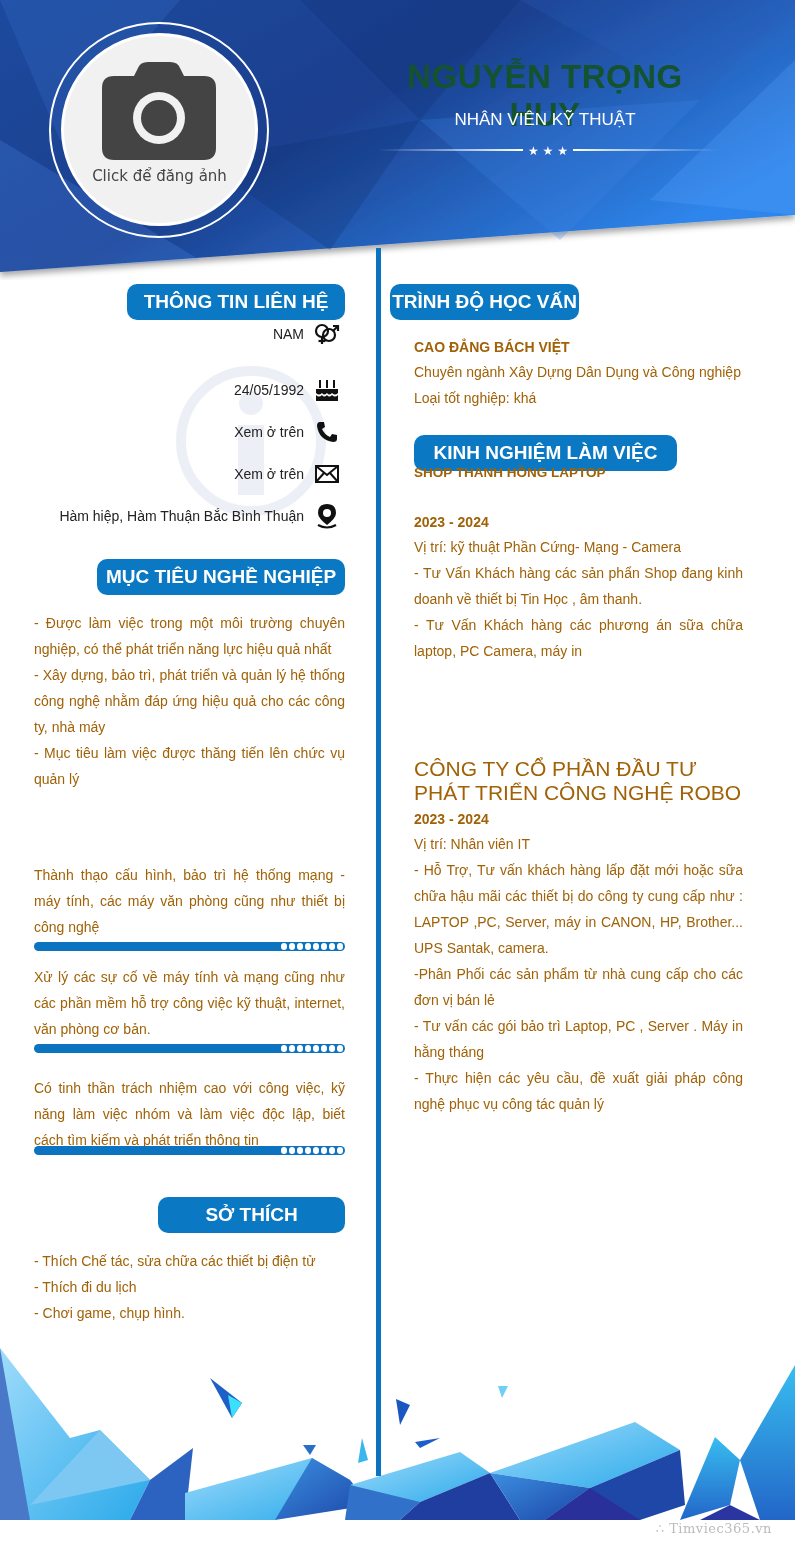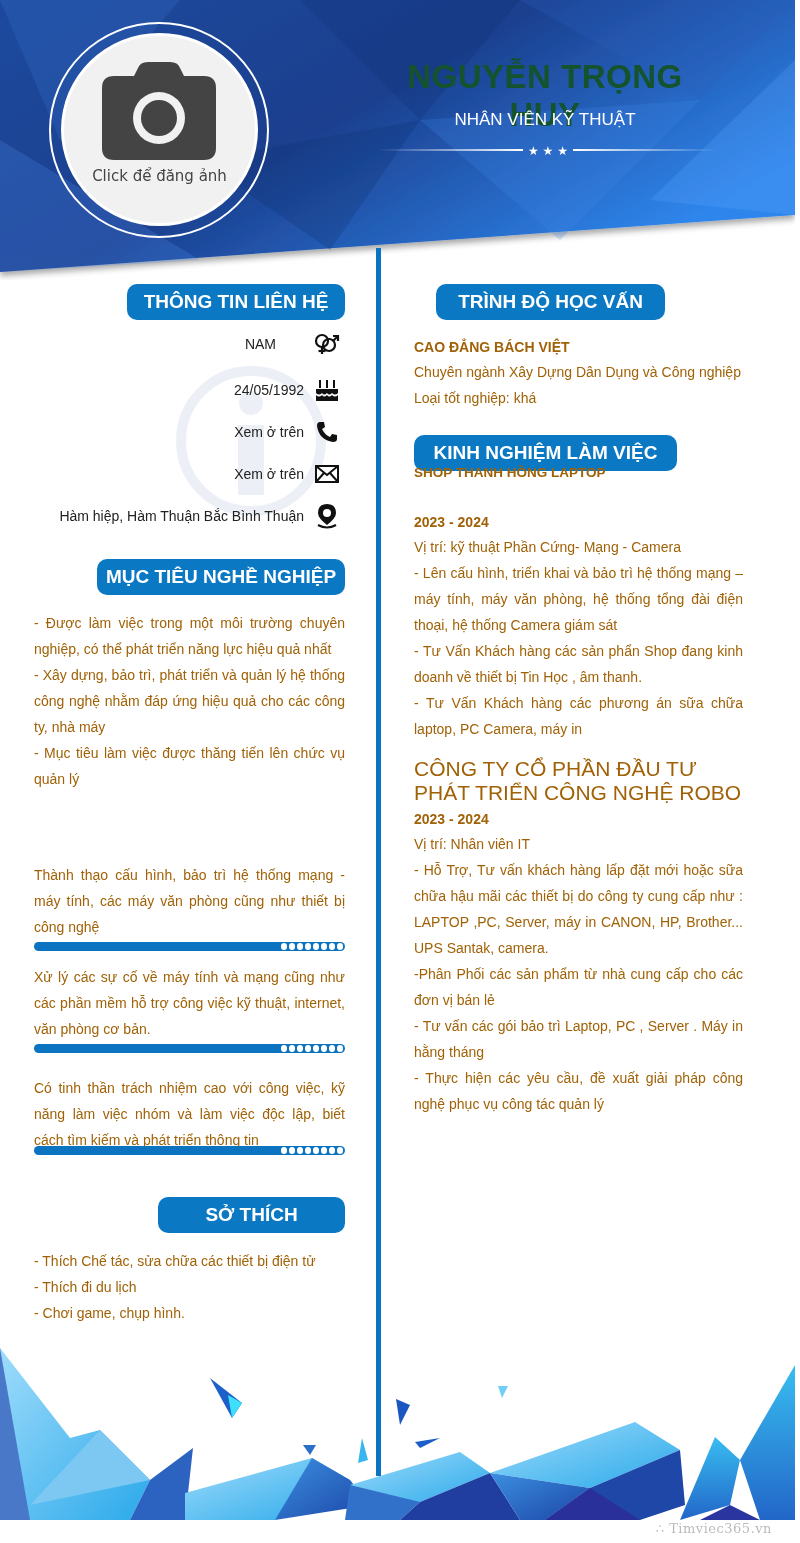--- a/index.html
+++ b/index.html
@@ -97,21 +97,21 @@
   <div class="vline"></div>
 
   <div class="sec" style="left:127px; top:284px; width:218px;">THÔNG TIN LIÊN HỆ</div>
 
   <svg class="watermark-info" viewBox="0 0 150 160">
     <circle cx="75" cy="78" r="70" fill="none" stroke="#1b3f8e" stroke-width="10"></circle>
     <circle cx="75" cy="40" r="12" fill="#1b3f8e"></circle>
     <rect x="62" y="62" width="26" height="70" fill="#1b3f8e"></rect>
   </svg>
 
-  <div class="contact-row" style="top:331px;gap:28px;">
+  <div class="contact-row" style="top:321px;">
     <span>NAM</span>
     <span class="ci">
       <svg width="26" height="22" viewBox="0 0 26 22">
         <circle cx="8" cy="8" r="6" fill="none" stroke="#111" stroke-width="2.2"></circle>
         <line x1="8" y1="14" x2="8" y2="21" stroke="#111" stroke-width="2.2"></line>
         <line x1="4.5" y1="18" x2="11.5" y2="18" stroke="#111" stroke-width="2.2"></line>
         <circle cx="15" cy="12" r="6" fill="none" stroke="#111" stroke-width="2.2"></circle>
         <line x1="19" y1="8" x2="24" y2="3" stroke="#111" stroke-width="2.2"></line>
         <polyline points="19,3 24,3 24,8" fill="none" stroke="#111" stroke-width="2.2"></polyline>
       </svg>
@@ -213,32 +213,31 @@
       </div>
   </div>
 
   <div class="sec" style="left:158px; top:1197px; width:187px;">SỞ THÍCH</div>
   <div class="txt" style="left:34px; top:1248px; width:311px;">
     <div>- Thích Chế tác, sửa chữa các thiết bị điện tử</div>
     <div>- Thích đi du lịch</div>
     <div>- Chơi game, chụp hình.</div>
   </div>
 
-  <div class="sec" style="left:436px; top:284px; width:229px;">TRÌNH ĐỘ HỌC VẤN</div>
+  <div class="sec" style="left:390px; top:284px; width:189px;">TRÌNH ĐỘ HỌC VẤN</div>
   <div class="txt" style="left:414px; top:334px; width:330px; font-weight:bold;">CAO ĐẲNG BÁCH VIỆT</div>
   <div class="txt" style="left:414px; top:359px; width:330px;">Chuyên ngành Xây Dựng Dân Dụng và Công nghiệp</div>
   <div class="txt" style="left:414px; top:385px; width:330px;">Loại tốt nghiệp:  khá</div>
 
   <div class="sec" style="left:414px; top:435px; width:263px;">KINH NGHIỆM LÀM VIỆC</div>
 
   <div class="txt" style="left:414px; top:460px; width:330px; font-weight:bold; font-size:13.5px;">SHOP THANH HỒNG LAPTOP</div>
   <div class="txt" style="left:414px; top:509px; width:330px; font-weight:bold;">2023 - 2024</div>
   <div class="txt" style="left:414px; top:534px; width:330px;">Vị trí: kỹ thuật Phần Cứng- Mạng - Camera</div>
   <div class="txt just" style="left:414px; top:560px; width:329px;">
-    <div>- Lên cấu hình, triển khai và bảo trì hệ thống mạng – máy tính, máy văn phòng, hệ thống tổng đài điện thoại, hệ thống Camera giám sát</div>
     <div>- Tư Vấn Khách hàng các sản phẩn Shop đang kinh doanh về thiết bị Tin Học , âm thanh.</div>
     <div>- Tư Vấn Khách hàng các phương án sữa chữa laptop, PC Camera, máy in</div>
   </div>
 
   <div class="txt" style="left:414px; top:757px; width:335px; font-size:21px; line-height:24px;">CÔNG TY CỔ PHẦN ĐẦU TƯ PHÁT TRIỂN CÔNG NGHỆ ROBO</div>
   <div class="txt" style="left:414px; top:806px; width:330px; font-weight:bold;">2023 - 2024</div>
   <div class="txt" style="left:414px; top:831px; width:330px;">Vị trí: Nhân viên IT</div>
   <div class="txt just" style="left:414px; top:857px; width:329px;">
     <div>- Hỗ Trợ, Tư vấn khách hàng lấp đặt mới hoặc sữa chữa hậu mãi các thiết bị do công ty cung cấp như : LAPTOP ,PC, Server, máy in CANON, HP, Brother... UPS Santak, camera.</div>
     <div>-Phân Phối các sản phẩm từ nhà cung cấp cho các đơn vị bán lẻ</div>

